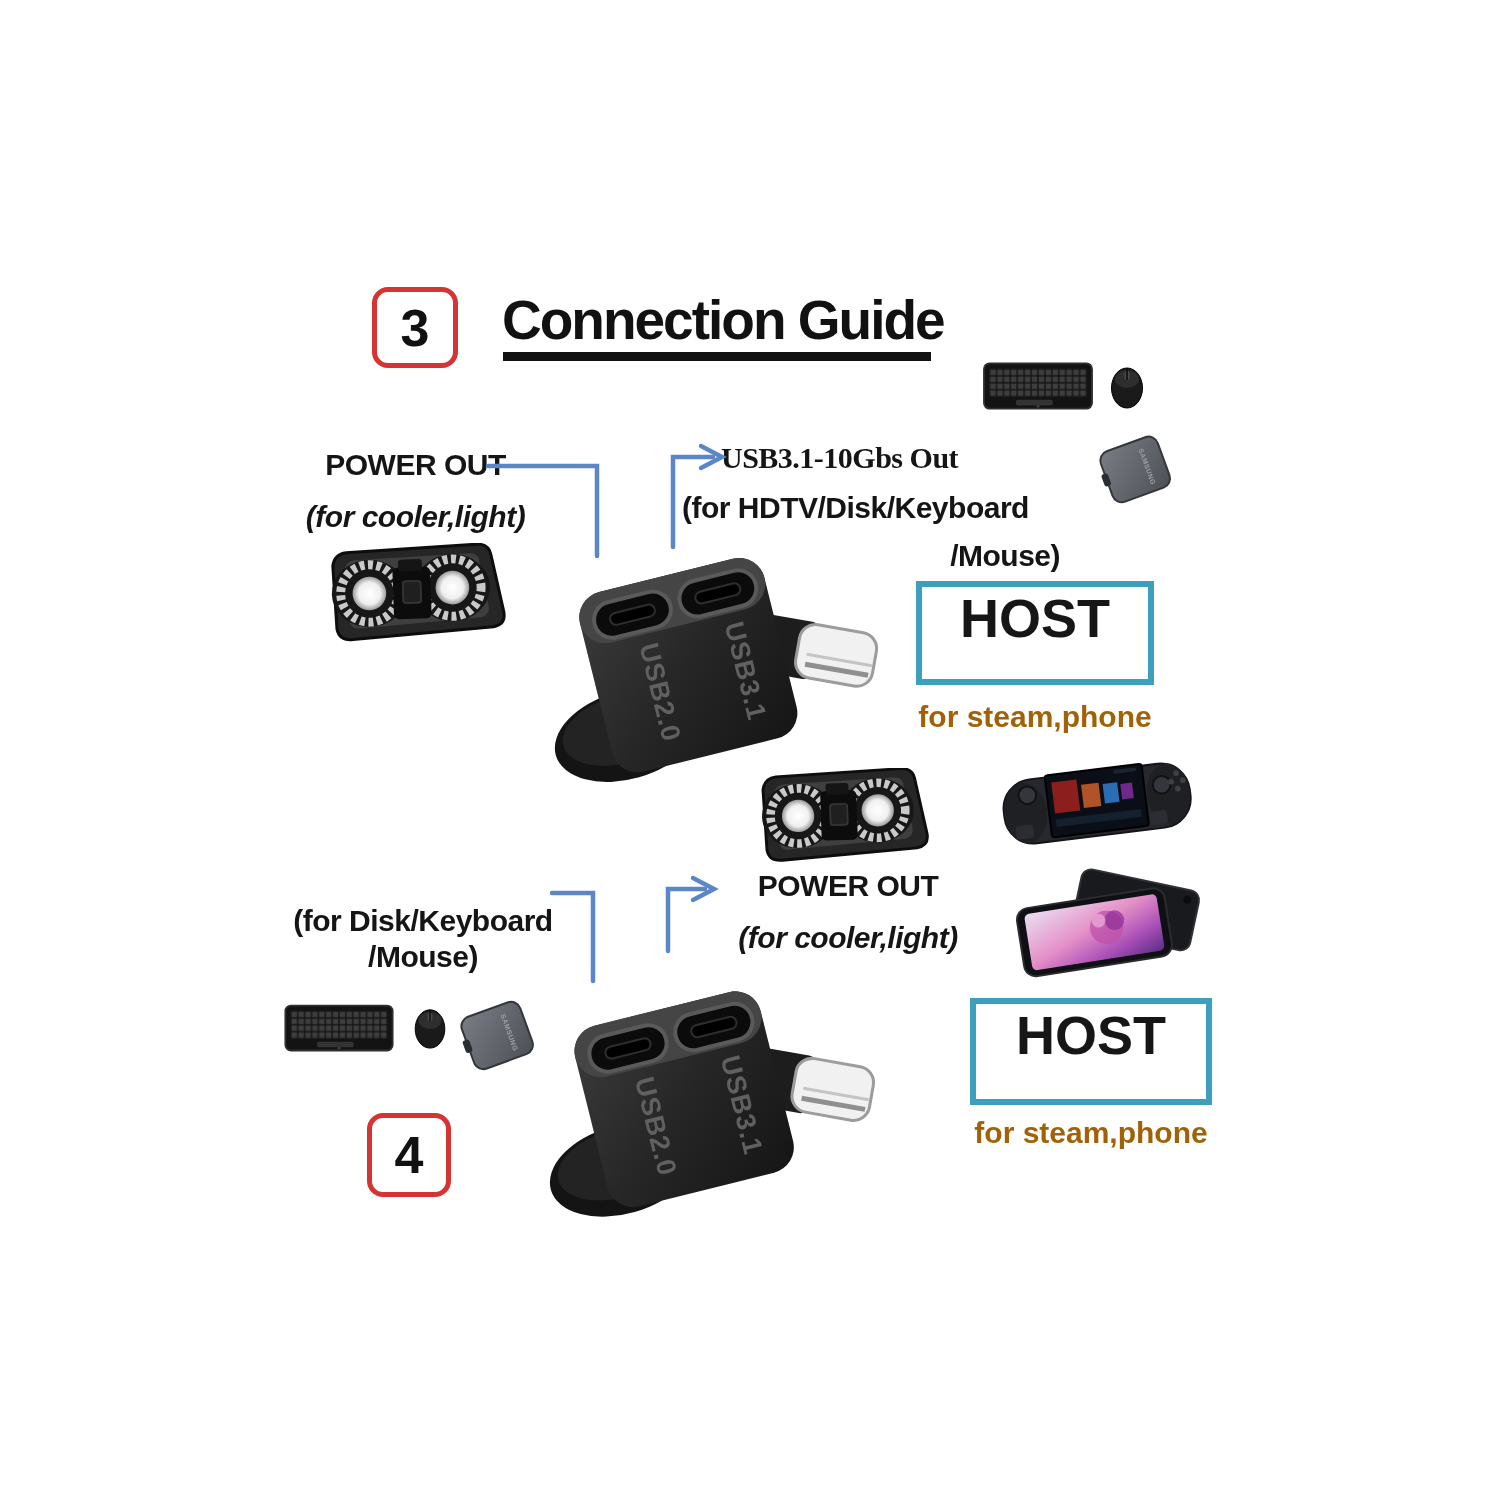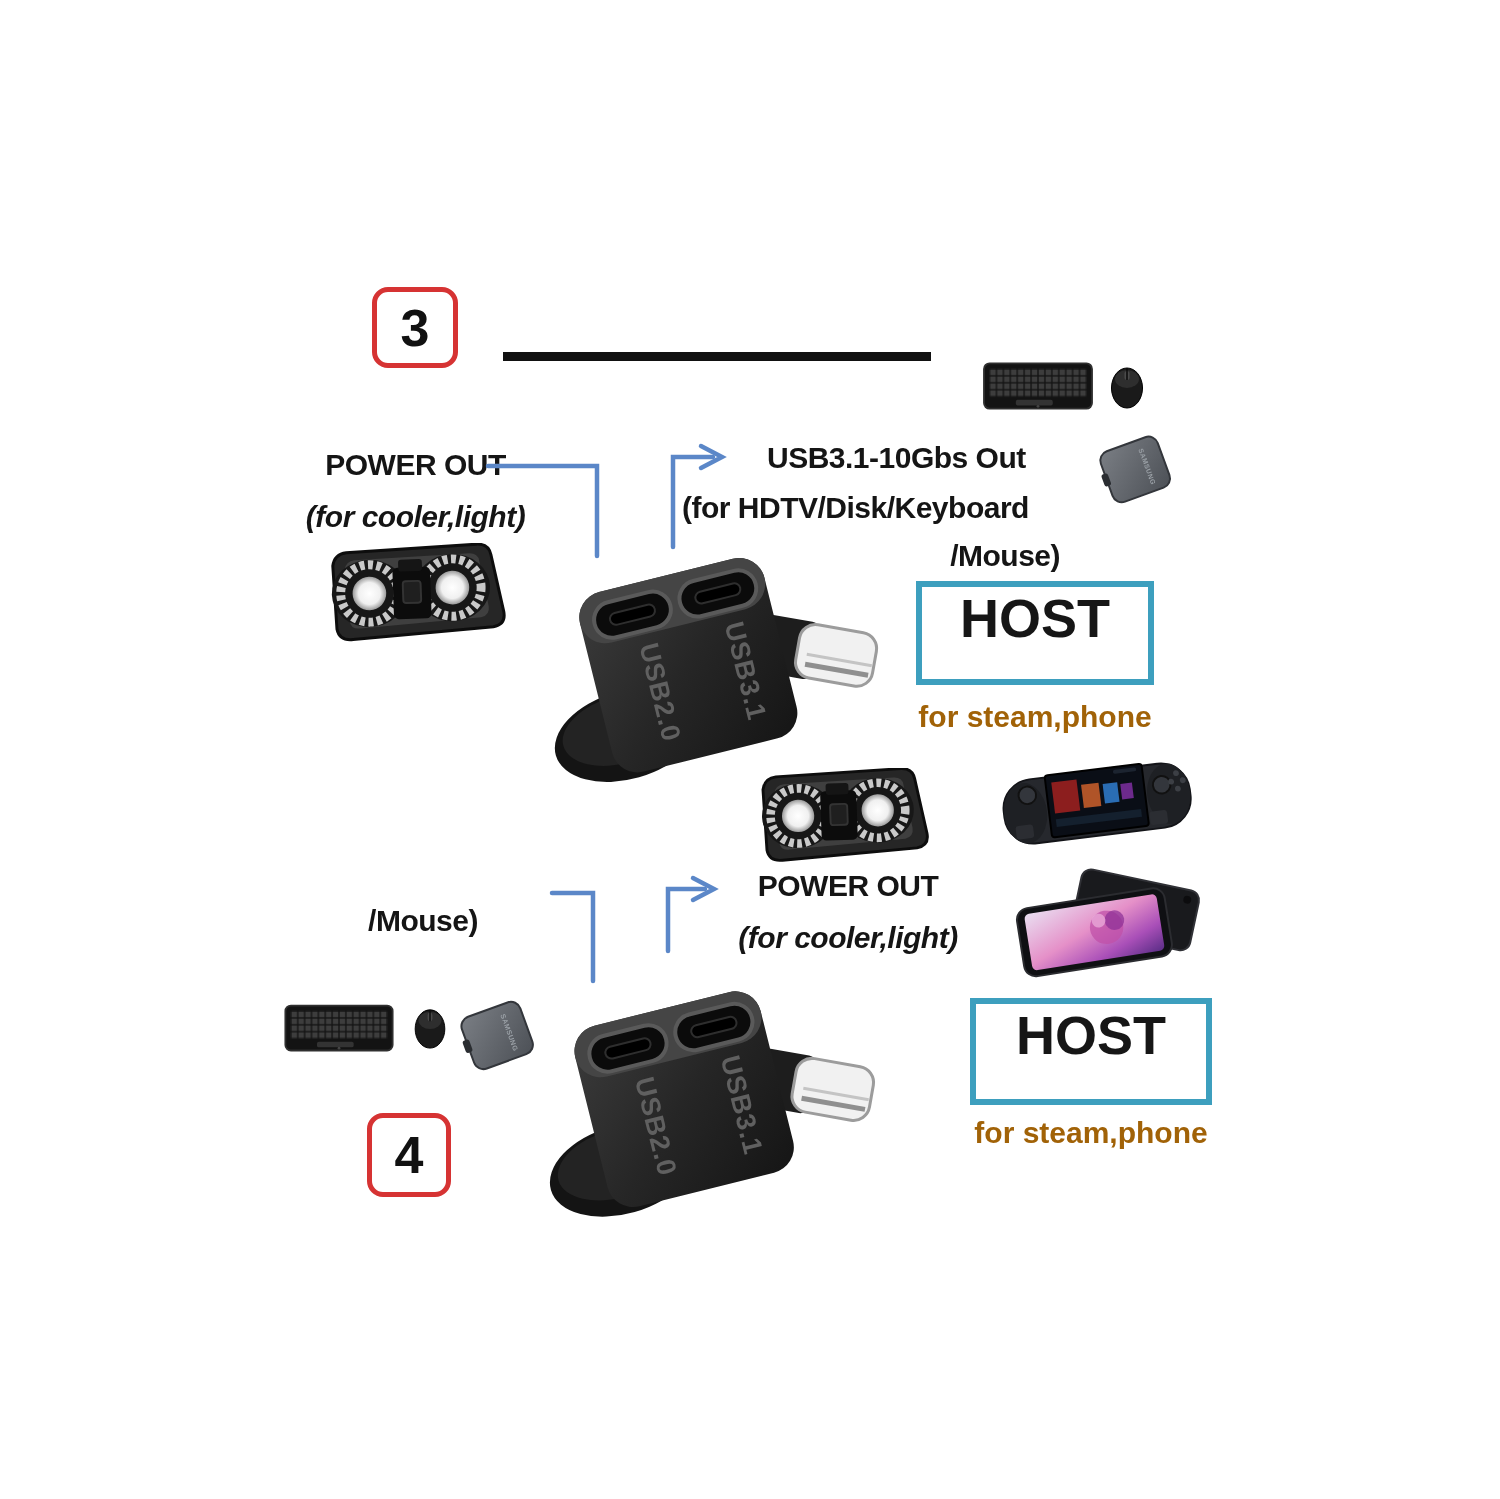--- a/index.html
+++ b/index.html
@@ -157,39 +157,40 @@
           <circle cx="104" cy="62" r="10" fill="#8c2f96" opacity="0.7"></circle>
           <circle cx="88" cy="60" r="7" fill="#e8a8d8" opacity="0.8"></circle>
         </g>
       </symbol>
     </defs>
   </svg>
 
   <div class="step-box" style="left:372px; top:287px; width:86px; height:81px;">
     <span>3</span>
   </div>
+  <h1 class="title" style="left:502px; top:288px;">Connection Guide</h1>
   <div class="title-underline" style="left:503px; top:352px; width:428px; height:9px;"></div>
 
   <svg class="dev" style="left:982px; top:362px; width:112px; height:48px;">
       <use href="#sym-keyboard"></use>
     </svg>
   <svg class="dev" style="left:1108px; top:364px; width:38px; height:46px;">
       <use href="#sym-mouse"></use>
     </svg>
   <svg class="dev" style="left:1094px; top:428px; width:82px; height:82px;">
       <use href="#sym-ssd"></use>
     </svg>
 
   <div class="lbl center" style="left:303px; top:447px; width:225px;">
     <div>POWER OUT</div>
     <div class="gap">(for cooler,light)</div>
   </div>
 
   <div>
-    <div class="lbl" style="left:767px; top:440px;">USB3.1-10Gbs Out</div>
+    <div class="lbl" style="left:721px; top:440px;font-family:Liberation Serif, serif;">USB3.1-10Gbs Out</div>
     <div class="lbl" style="left:682px; top:477px;margin-top:13px;">(for HDTV/Disk/Keyboard</div>
     <div class="lbl right" style="right:440px; top:508px;">/Mouse)</div>
   </div>
 
   <svg class="dev" style="left:312px; top:543px; width:198px; height:100px;">
       <use href="#sym-cooler"></use>
     </svg>
   <svg class="dev" style="left:545px; top:533px; width:340px; height:255px;">
       <use href="#sym-adapter"></use>
     </svg>
@@ -203,20 +204,21 @@
       <use href="#sym-cooler"></use>
     </svg>
   <svg class="dev" style="left:998px; top:742px; width:198px; height:122px;">
       <use href="#sym-deck"></use>
     </svg>
   <svg class="dev" style="left:1012px; top:862px; width:195px; height:118px;">
       <use href="#sym-phones"></use>
     </svg>
 
   <div class="lbl right" style="left:278px; top:873px; width:290px;">
+    <div>(for Disk/Keyboard</div>
     <div>/Mouse)</div>
   </div>
 
   <div class="lbl center" style="left:724px; top:868px; width:248px;">
     <div>POWER OUT</div>
     <div class="gap">(for cooler,light)</div>
   </div>
 
   <svg class="dev" style="left:284px; top:1003px; width:110px; height:50px;">
       <use href="#sym-keyboard"></use>

